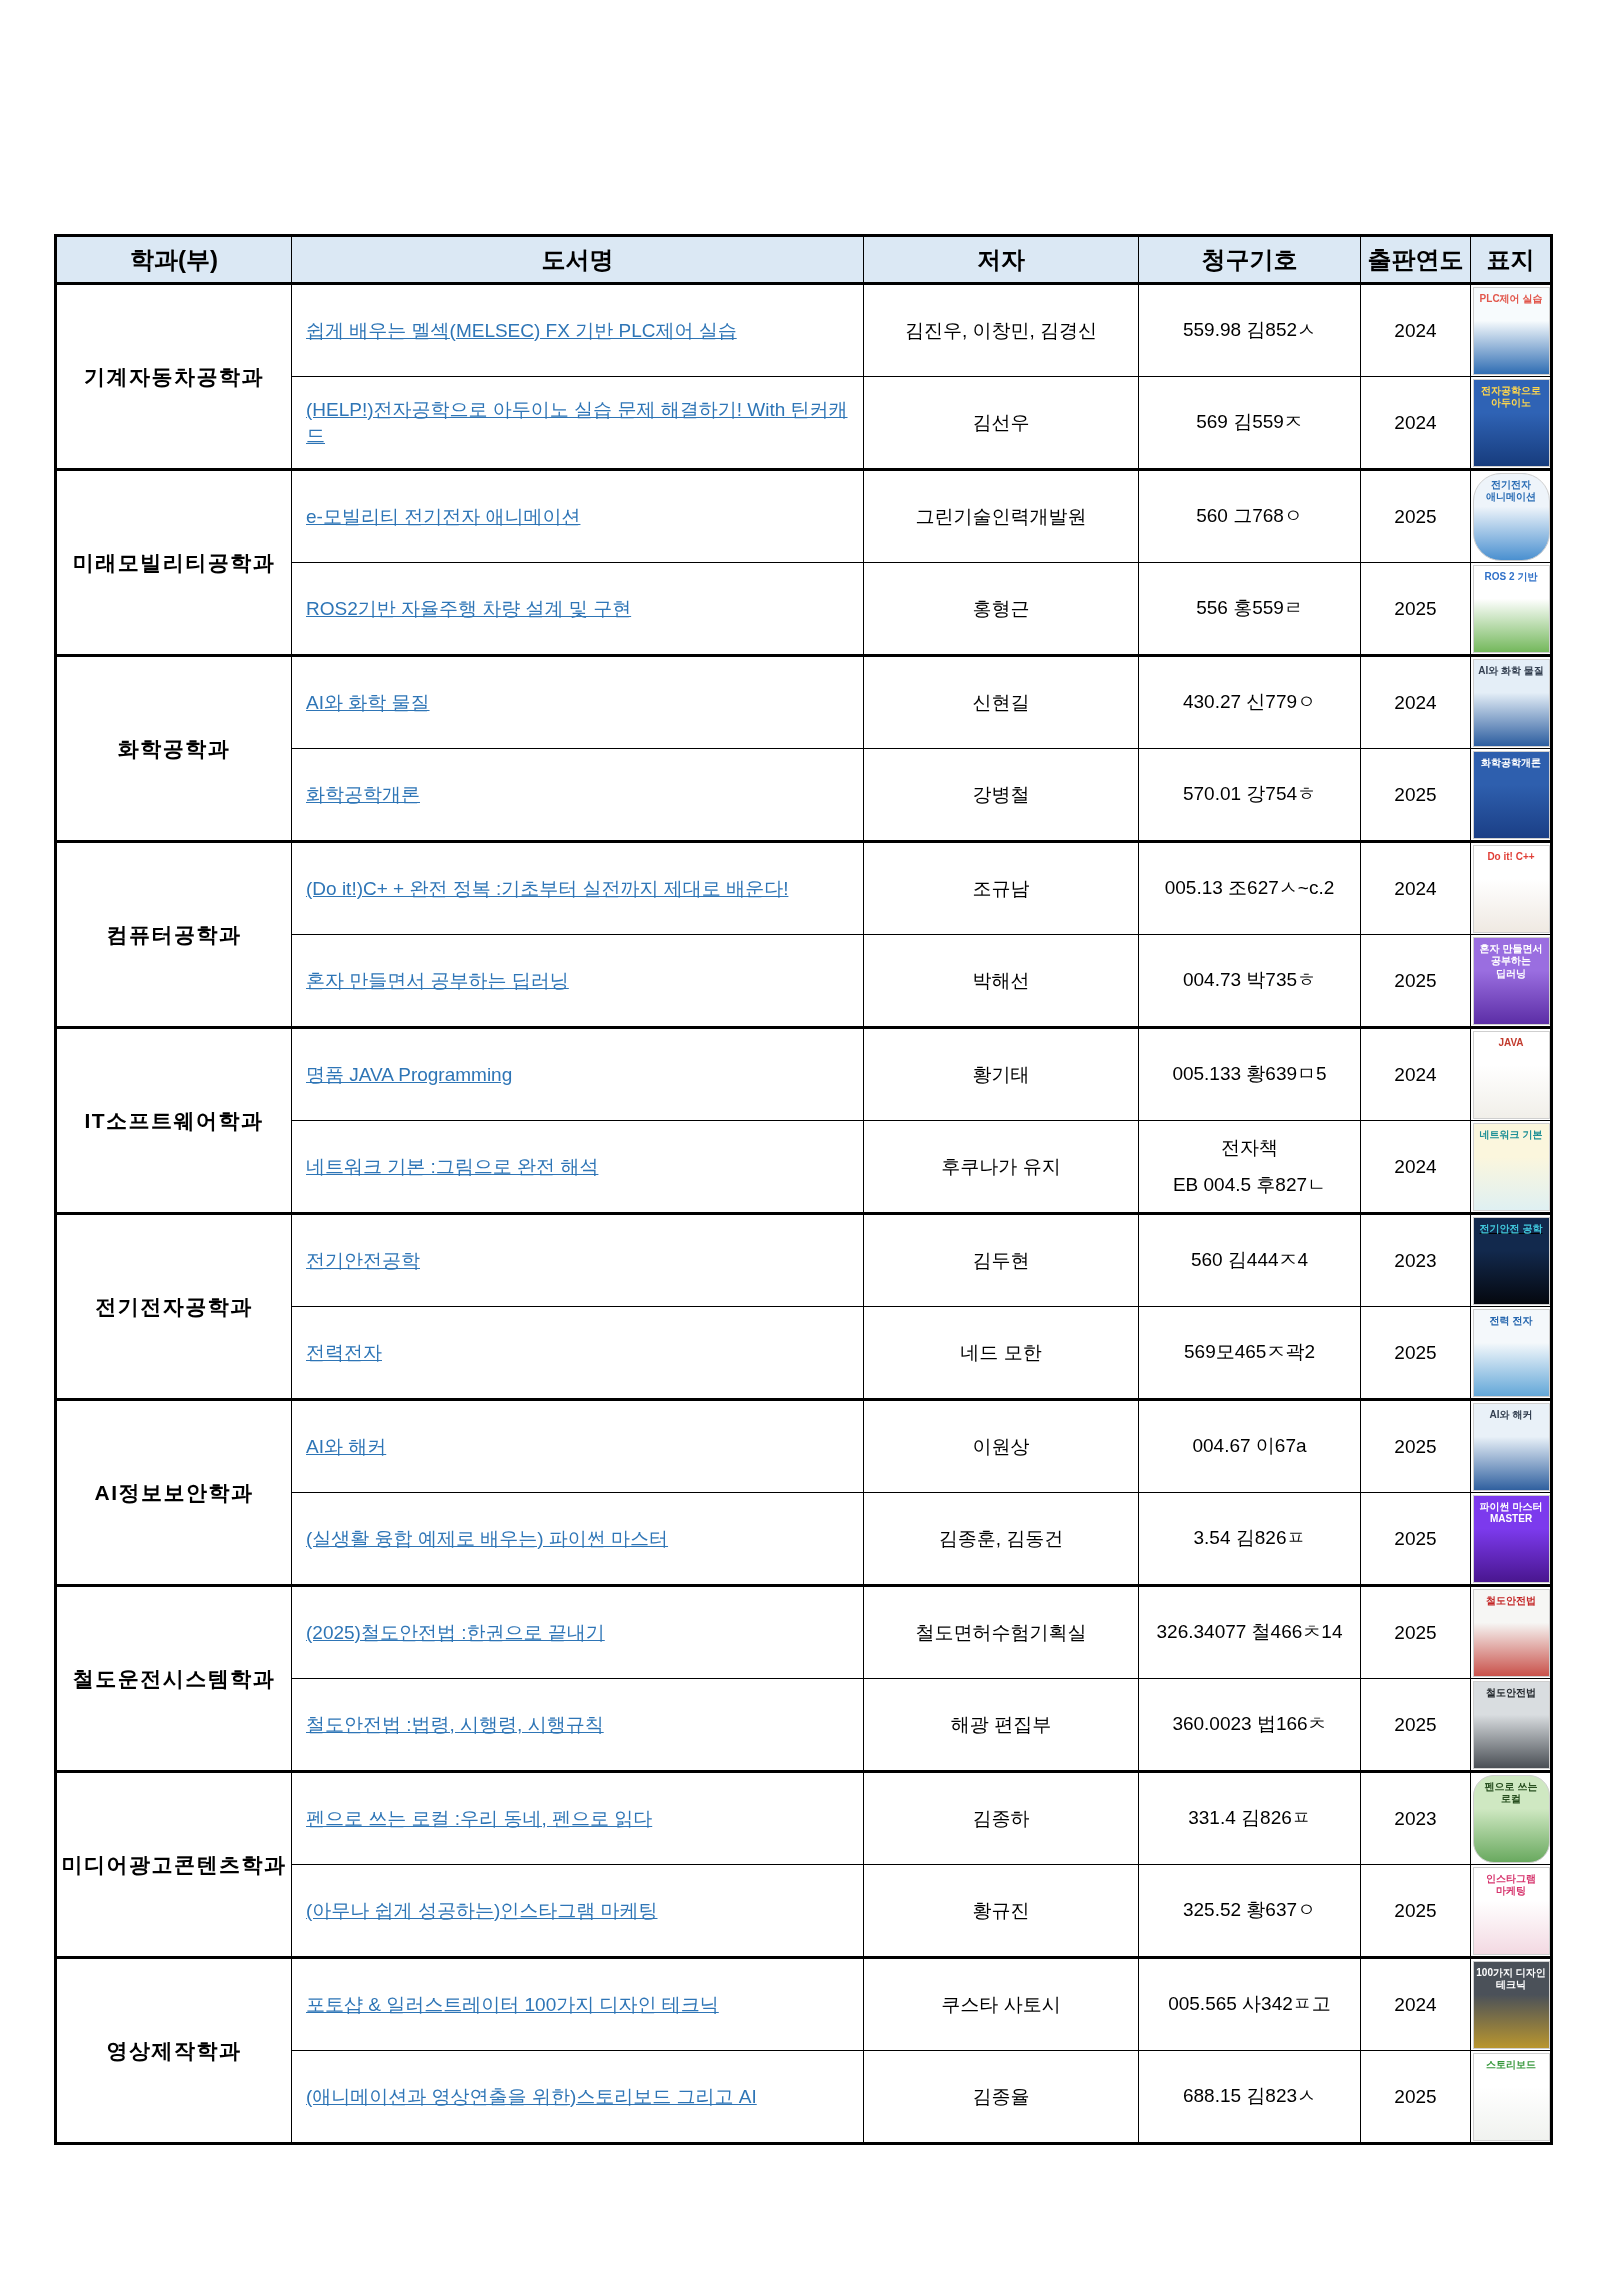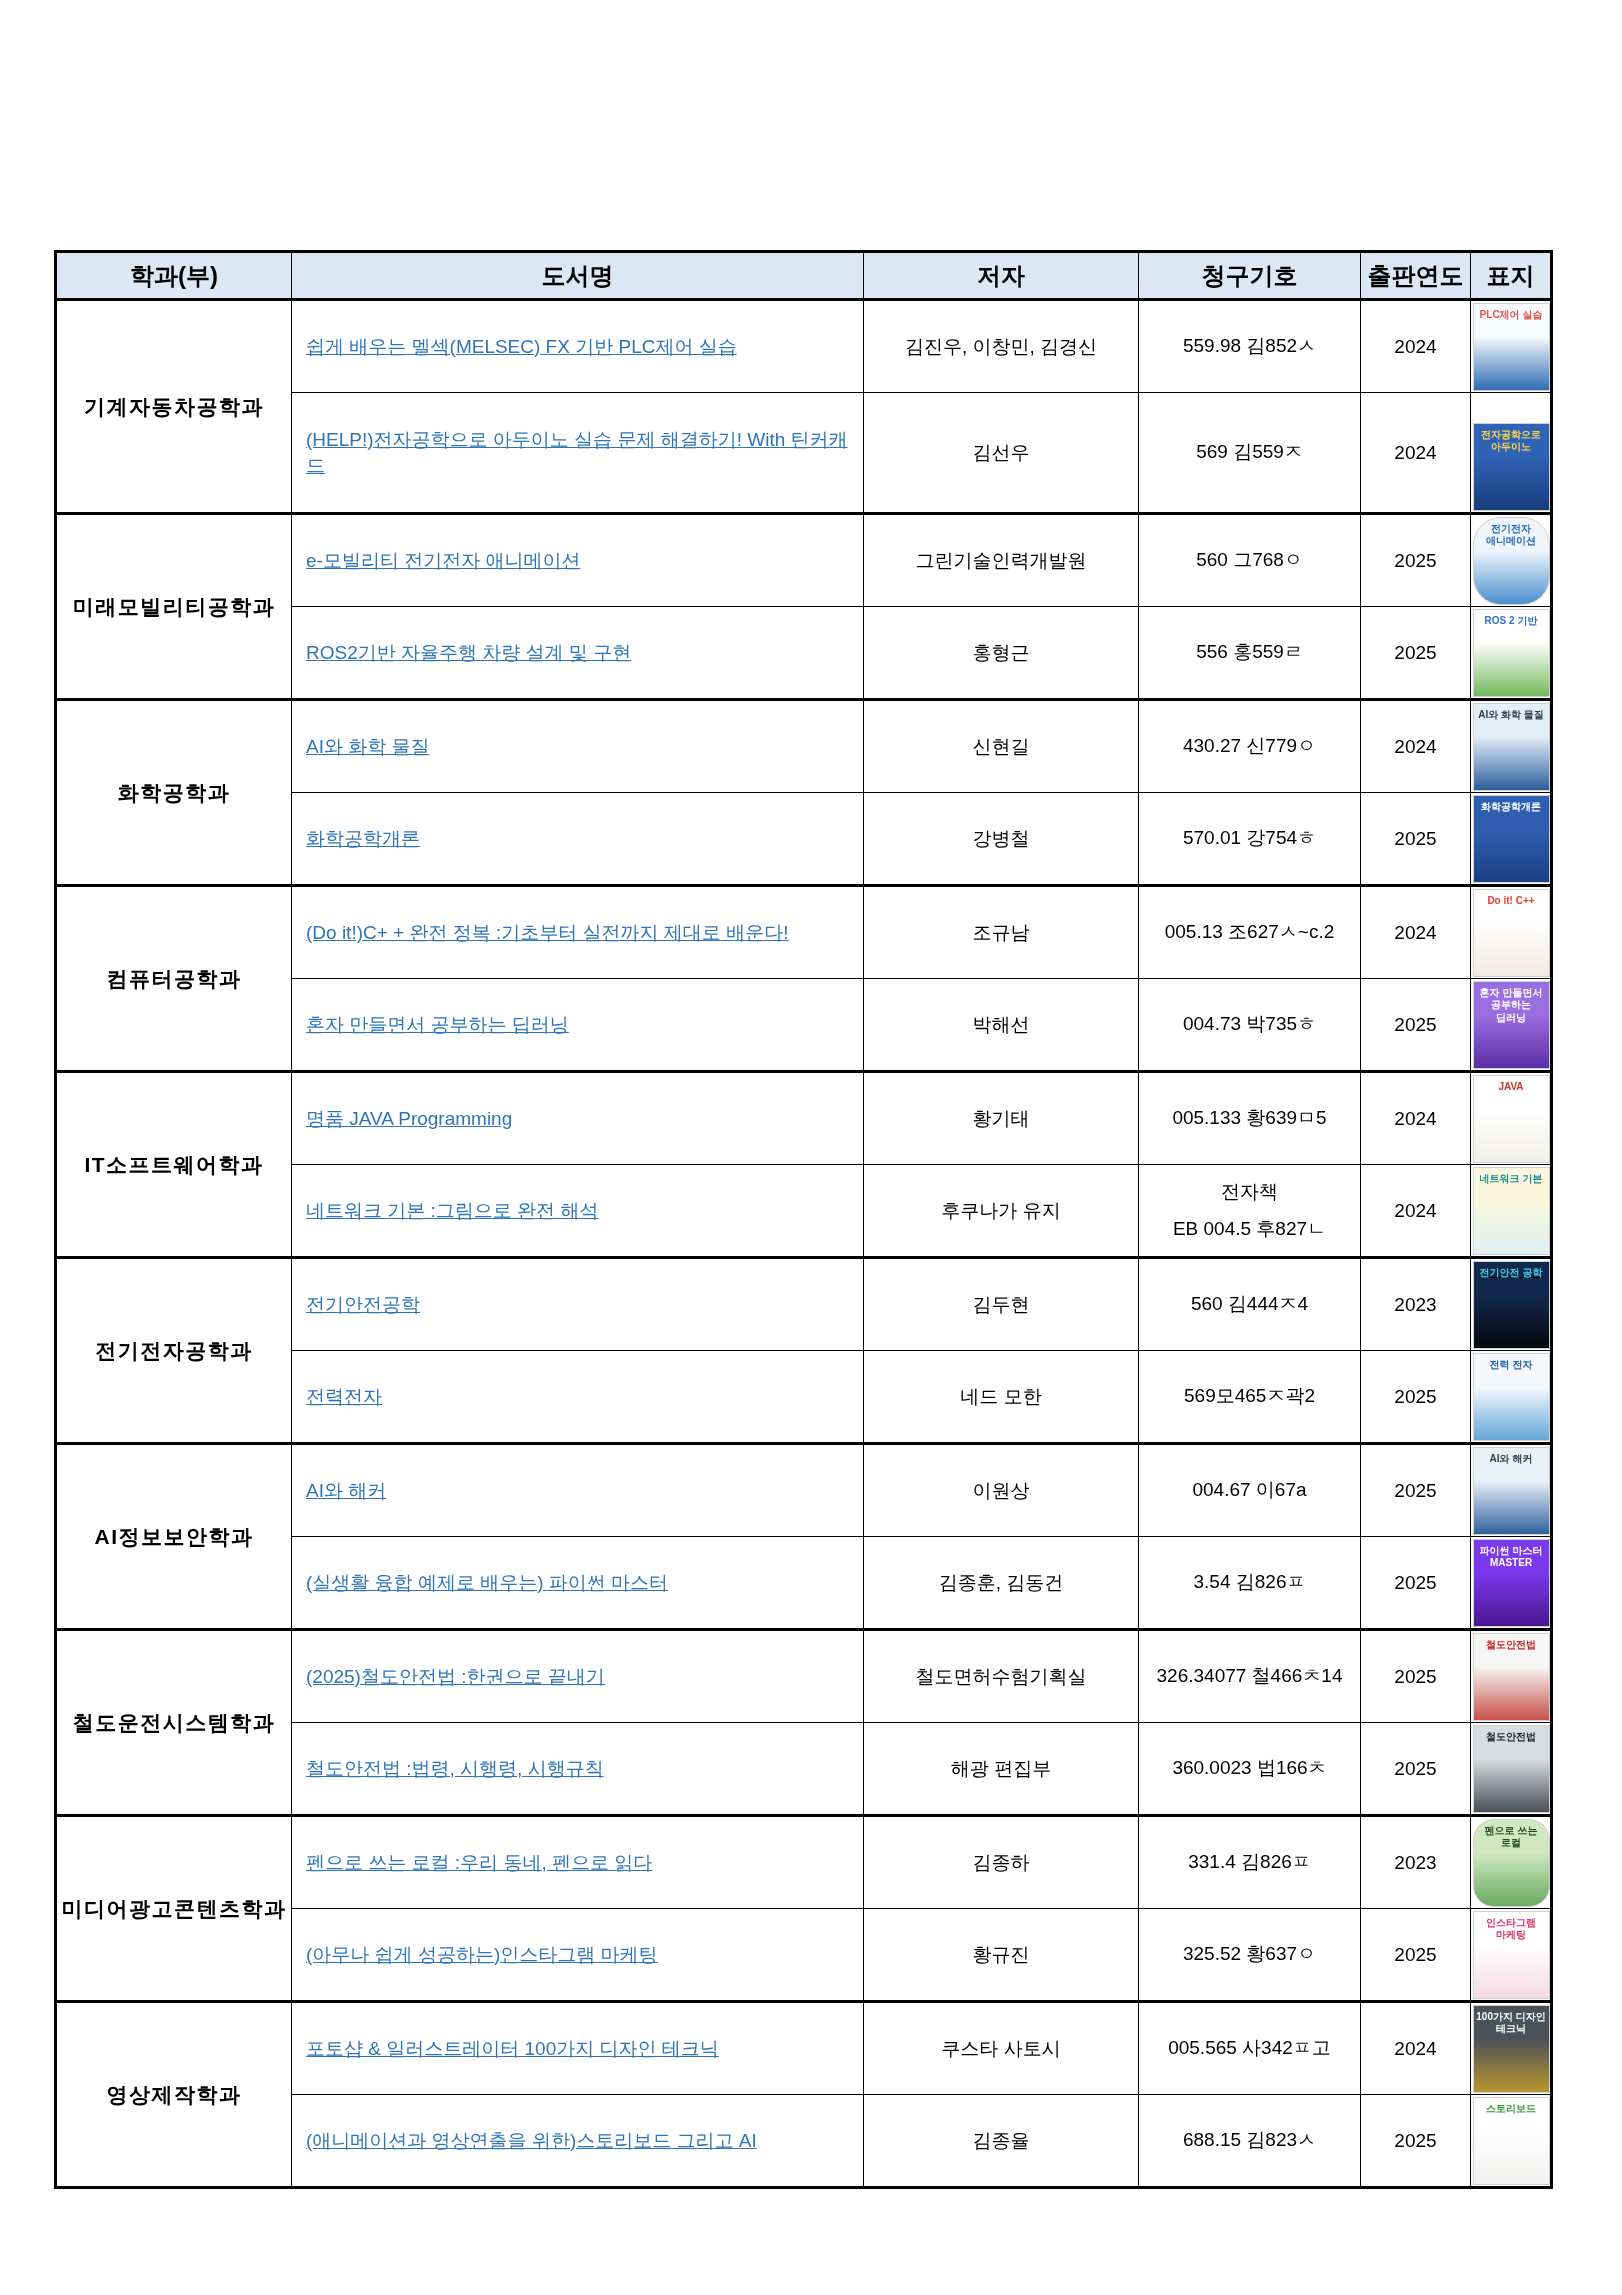--- a/index.html
+++ b/index.html
@@ -8,21 +8,21 @@
   .page {
     position:relative; width:1623px; height:2295px;
     background:#ffffff; margin:0 auto; overflow:hidden;
   }
   .doc-title {
     position:absolute; top:143px; left:0; width:100%;
     text-align:center; font-size:36px; font-weight:bold; color:#000;
     letter-spacing:0.8px;
   }
   table.guide-table {
-    position:absolute; left:54px; top:250px; width:1496px;
+    position:absolute; left:54px; top:234px; width:1496px;
     border-collapse:collapse; table-layout:fixed;
     border:3.1px solid #000;
   }
   .guide-table th {
     background:var(--header-bg,#dbe8f4);
     border:1.5px solid #000; border-bottom:2.3px solid #000;
     height:48px; font-size:24px; font-weight:bold; color:#000;
     text-align:center; vertical-align:middle;
   }
   .guide-table td {
@@ -91,21 +91,21 @@
               <span style="color: rgb(226, 87, 76);">PLC제어 실습</span>
             </div>
           </td>
         </tr>
         <tr>
           <td class="title-cell"><a href="#">(HELP!)전자공학으로 아두이노 실습 문제 해결하기! With 틴커캐드</a></td>
           <td>김선우</td>
           <td class="call-cell">569 김559ㅈ</td>
           <td>2024</td>
           <td class="cover-cell">
-            <div class="cover" style="background: linear-gradient(rgb(47, 99, 181) 0%, rgb(47, 99, 181) 38%, rgb(23, 60, 125) 100%); margin-top: 28px;">
+            <div class="cover" style="background: linear-gradient(rgb(47, 99, 181) 0%, rgb(47, 99, 181) 38%, rgb(23, 60, 125) 100%);">
               <span style="color: rgb(255, 215, 77);">전자공학으로 아두이노</span>
             </div>
           </td>
         </tr>
         <tr class="dept-start">
           <td class="dept-cell" rowspan="2">미래모빌리티공학과</td>
           <td class="title-cell"><a href="#">e-모빌리티 전기전자 애니메이션</a></td>
           <td>그린기술인력개발원</td>
           <td class="call-cell">560 그768ㅇ</td>
           <td>2025</td>

